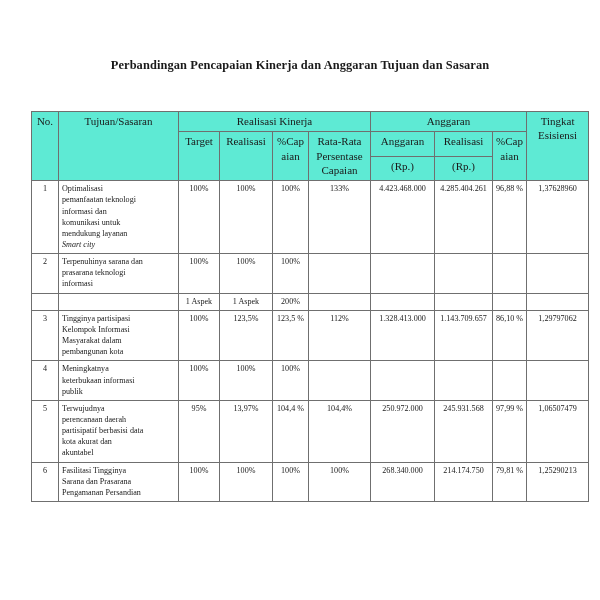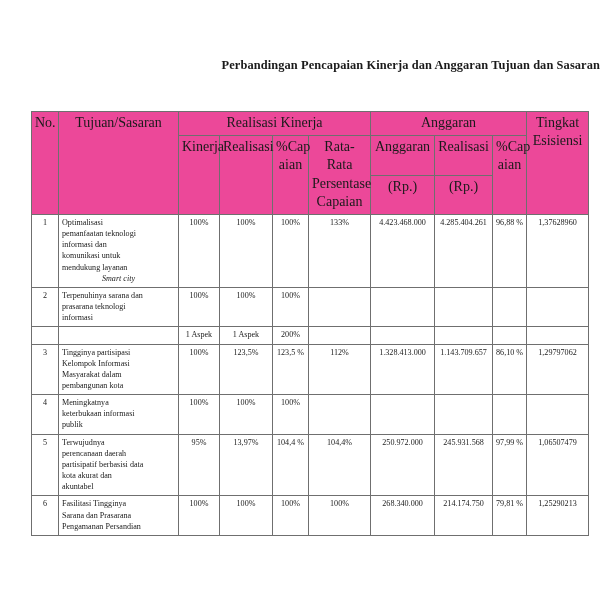--- a/index.html
+++ b/index.html
@@ -18,21 +18,21 @@
     position: relative;
     width: 600px;
     height: 600px;
     box-sizing: border-box;
   }
   .doc-title {
     position: absolute;
     top: 58px;
     left: 0;
     width: 600px;
-    text-align: right;
+    text-align: center;
     font-size: 12.4px;
     font-weight: bold;
     letter-spacing: 0.1px;
     font-family: "Liberation Serif", "DejaVu Serif", serif;
   }
   .table-wrap {
     position: absolute;
     top: 111px;
     left: 31px;
     width: 538px;
@@ -46,45 +46,45 @@
   }
   table.kinerja td,
   table.kinerja th {
     border: 1px solid #6f6f6f;
     padding: 2px 3px 3px 3px;
     vertical-align: top;
     font-weight: normal;
     box-sizing: border-box;
   }
   thead th {
-    background: #ec4899;
+    background: #5eead4;
     text-align: center;
     vertical-align: middle;
     font-weight: bold;
-    font-size: 14px;
+    font-size: 11px;
     padding: 3px 2px;
     line-height: 1.3;
   }
   
   col.c-no      { width: 27px; }
   col.c-tujuan  { width: 120px; }
   col.c-target  { width: 41px; }
   col.c-real    { width: 53px; }
   col.c-cap     { width: 36px; }
   col.c-rata    { width: 62px; }
   col.c-angg    { width: 64px; }
   col.c-angreal { width: 58px; }
   col.c-angcap  { width: 34px; }
   col.c-efis    { width: 62px; }
 
   td.num-center { text-align: center; }
   td.num-right  { text-align: center; }
   td.no-cell    { text-align: center; }
   td.tujuan-cell{ text-align: left; }
-  .it { font-style: italic; text-align: center; }
+  .it { font-style: italic; }
   tbody tr { height: auto; }
 </style>
 </head>
 <body>
 
 <div class="page">
 
   <div class="doc-title">Perbandingan Pencapaian Kinerja dan Anggaran Tujuan dan Sasaran</div>
 
   <div class="table-wrap">
@@ -103,21 +103,21 @@
       </colgroup>
       <thead>
         <tr>
           <th rowspan="3">No.</th>
           <th rowspan="3">Tujuan/Sasaran</th>
           <th colspan="4">Realisasi Kinerja</th>
           <th colspan="3">Anggaran</th>
           <th rowspan="3">Tingkat Esisiensi</th>
         </tr>
         <tr>
-          <th rowspan="2">Kinerja</th>
+          <th rowspan="2">Target</th>
           <th rowspan="2">Realisasi</th>
           <th rowspan="2">%Cap aian</th>
           <th rowspan="2">Rata-Rata Persentase Capaian</th>
           <th>Anggaran</th>
           <th>Realisasi</th>
           <th rowspan="2">%Cap aian</th>
         </tr>
         <tr>
           <th>(Rp.)</th>
           <th>(Rp.)</th>

